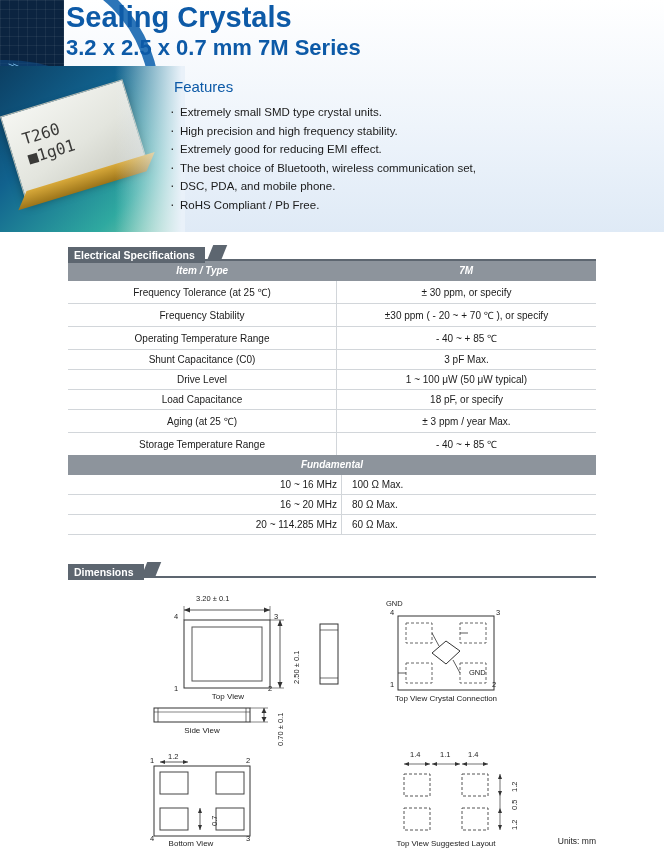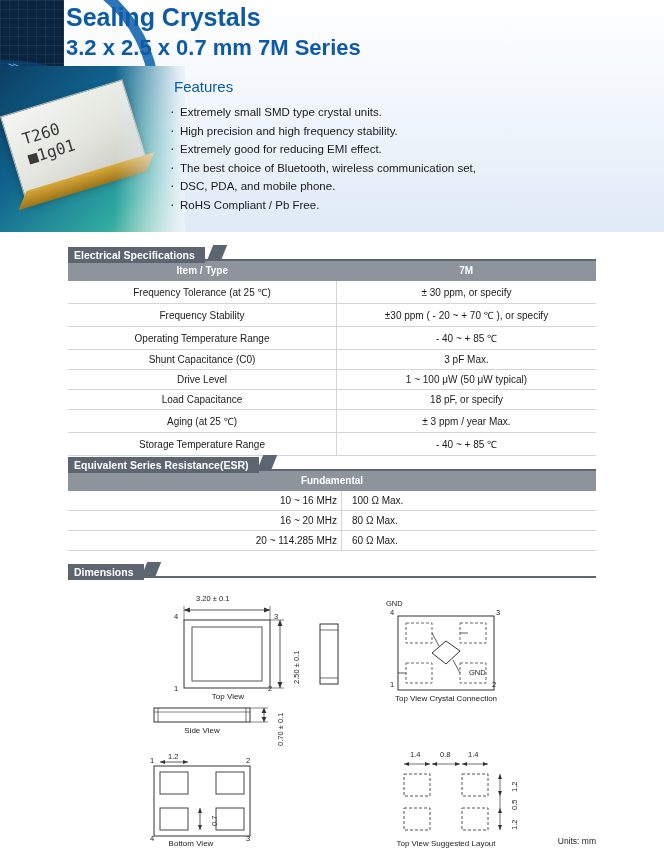--- a/index.html
+++ b/index.html
@@ -61,21 +61,21 @@
     color: #7fc4ef;
     font-size: 11px;
     letter-spacing: -2px;
   }
   .title-block {
     position: absolute;
     left: 66px; top: 2px;
     width: 560px;
   }
   .title1 {
-    font-size: 25px;
+    font-size: 29px;
     font-weight: bold;
     color: #0d5aa7;
     letter-spacing: 0px;
     line-height: 30px;
   }
   .title2 {
     font-size: 22px;
     font-weight: bold;
     color: #0d5aa7;
     line-height: 28px;
@@ -204,20 +204,21 @@
     font-weight: normal;
     color: #1a1a1a;
   }
   thead th {
     background: #8d949c;
     color: #ffffff;
     font-size: 10px;
     font-weight: bold;
     padding: 4px 0;
     border-bottom: 1px solid #8d949c;
+    font-style: italic;
   }
   .tbl-spec td:first-child { width: 260px; border-right: 1px solid #d2d6da; }
   .tbl-esr td:first-child { width: 265px; text-align: right; border-right: 1px solid #d2d6da;}
   .tbl-esr td:last-child { text-align: left; padding-left: 10px; }
 
   
   .dims {
     position: absolute;
     left: 68px; top: 586px;
     width: 528px; height: 262px;
@@ -337,24 +338,20 @@
       </tr>
       <tr>
         <td>Storage Temperature Range</td>
         <td>- 40 ~ + 85 ℃</td>
       </tr>
     </tbody>
   </table>
 </div>
 
 <div class="section" style="top:455px;">
-  <div class="sec-title-wrap">
-    <span class="sec-title">Equivalent Series Resistance(ESR)</span><span class="sec-title-tail" style="left:192px;"></span>
-    <div class="sec-rule"></div>
-  </div>
   <table class="tbl-esr">
     <thead>
       <tr>
         <th colspan="2">Fundamental</th>
       </tr>
     </thead>
     <tbody>
       <tr>
         <td>10 ~ 16 MHz</td>
         <td>100 Ω Max.</td>
@@ -483,21 +480,21 @@
 
   <div class="dim-text" style="left:318px; top:13px;">GND</div>
   <div class="dim-text" style="left:401px; top:82px;">GND</div>
   <div class="pin" style="left:322px; top:22px;">4</div>
   <div class="pin" style="left:428px; top:22px;">3</div>
   <div class="pin" style="left:322px; top:94px;">1</div>
   <div class="pin" style="left:424px; top:94px;">2</div>
   <div class="cap" style="left:312px; top:108px; width:132px;">Top View Crystal Connection</div>
 
   <div class="dim-text" style="left:342px; top:164px;">1.4</div>
-  <div class="dim-text" style="left:372px; top:164px;">0.8</div>
+  <div class="dim-text" style="left:372px; top:164px;">1.1</div>
   <div class="dim-text" style="left:400px; top:164px;">1.4</div>
   <div class="vtext" style="left:442px; top:206px;">1.2</div>
   <div class="vtext" style="left:442px; top:224px;">0.5</div>
   <div class="vtext" style="left:442px; top:244px;">1.2</div>
   <div class="cap" style="left:312px; top:253px; width:132px;">Top View Suggested Layout</div>
 
   <div class="units">Units: mm</div>
 </div>
 
 </body></html>

